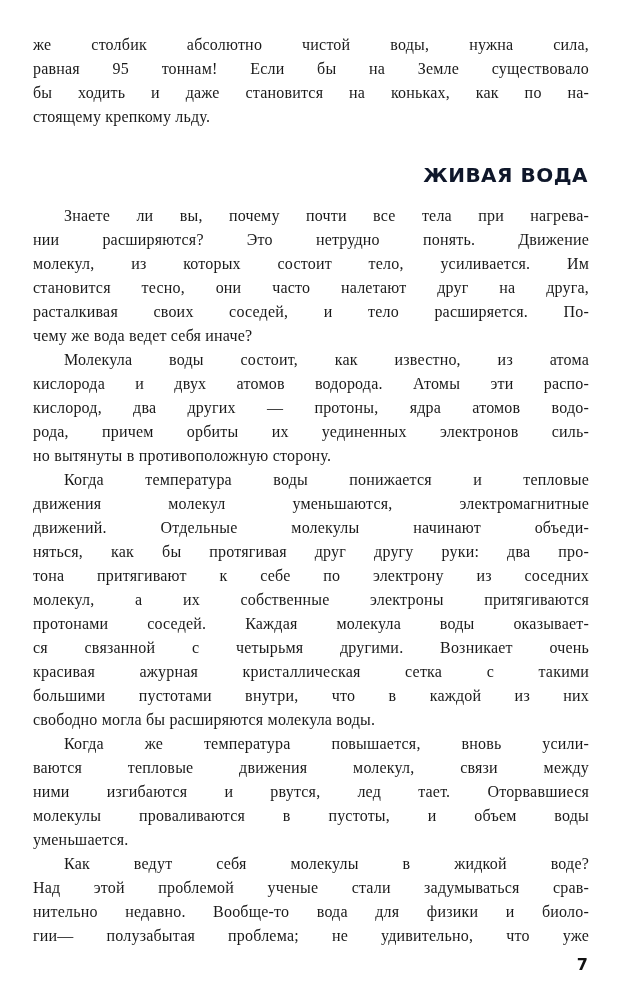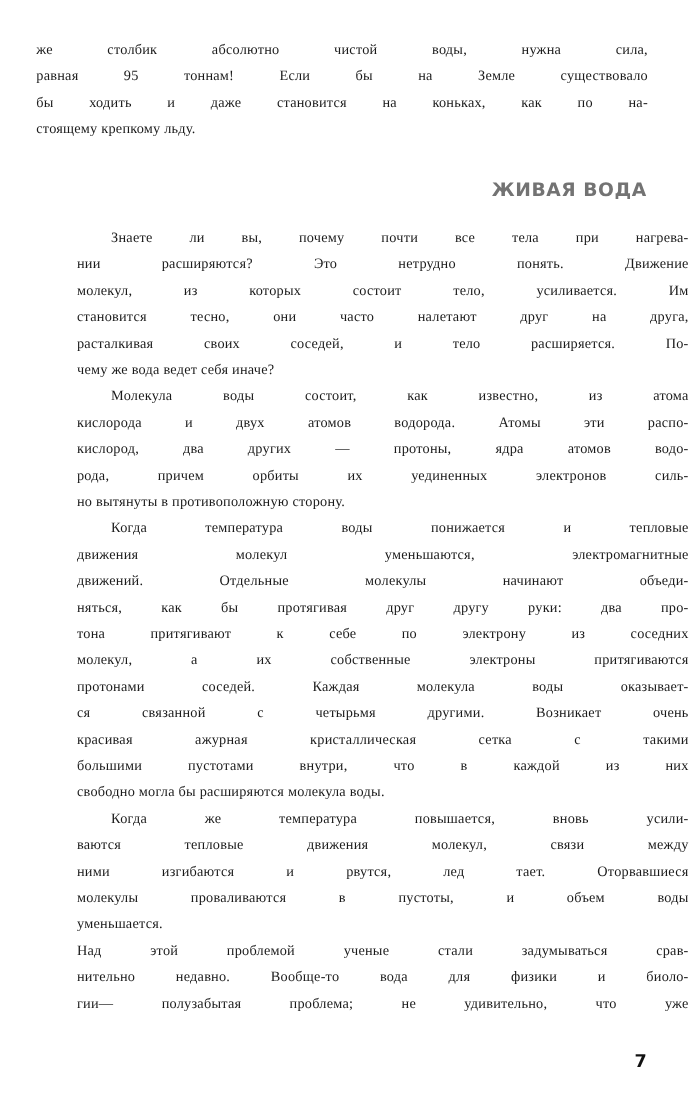--- a/index.html
+++ b/index.html
@@ -2,32 +2,32 @@
 <html><head>
 <meta charset="utf-8">
 <style>
   html, body { margin: 0; padding: 0; }
   body {
     width: 628px; height: 999px; background: #ffffff; position: relative; overflow: hidden;
     font-family: "Liberation Serif", "DejaVu Serif", serif; color: #1a1a1a;
   }
   .page { position: absolute; left: 33px; top: 33px; width: 556px; }
   .line {
-    height: 24px; line-height: 24px; font-size: 13px; white-space: nowrap;
+    height: 24px; line-height: 24px; font-size: 16px; white-space: nowrap;
     text-align: justify; text-align-last: justify; letter-spacing: 0.2px;
   }
   .line.last { text-align-last: left; }
   .line.indent { padding-left: 31px; }
   .heading {
     position: absolute; right: 40px; top: 163px;
     font-family: "DejaVu Sans", "Liberation Sans", sans-serif; font-weight: bold;
-    font-size: 17px; letter-spacing: 0.5px; color: #737373; margin-left: 48px;
+    font-size: 20px; letter-spacing: 0.5px; color: #0f172a; margin-left: 48px;
   }
   .block1 { top: 33px; }
-  .block2 { top: 204px; margin-left: 37px; }
+  .block2 { top: 204px; }
   .pagenum {
     position: absolute; right: 40px; top: 955px;
     font-family: "DejaVu Sans", sans-serif; font-weight: bold; font-size: 16px; color: #111;
   }
 </style>
 </head>
 <body>
 
 <div class="page block1">
   <div class="line">же столбик абсолютно чистой воды, нужна сила,</div>
@@ -59,18 +59,19 @@
   <div class="line">протонами соседей. Каждая молекула воды оказывает-</div>
   <div class="line">ся связанной с четырьмя другими. Возникает очень</div>
   <div class="line">красивая ажурная кристаллическая сетка с такими</div>
   <div class="line">большими пустотами внутри, что в каждой из них</div>
   <div class="line last">свободно могла бы расширяются молекула воды.</div>
   <div class="line indent">Когда же температура повышается, вновь усили-</div>
   <div class="line">ваются тепловые движения молекул, связи между</div>
   <div class="line">ними изгибаются и рвутся, лед тает. Оторвавшиеся</div>
   <div class="line">молекулы проваливаются в пустоты, и объем воды</div>
   <div class="line last">уменьшается.</div>
+  <div class="line indent">Как ведут себя молекулы в жидкой воде?</div>
   <div class="line">Над этой проблемой ученые стали задумываться срав-</div>
   <div class="line">нительно недавно. Вообще-то вода для физики и биоло-</div>
   <div class="line">гии— полузабытая проблема; не удивительно, что уже</div>
 </div>
 
 <div class="pagenum">7</div>
 
 </body></html>

